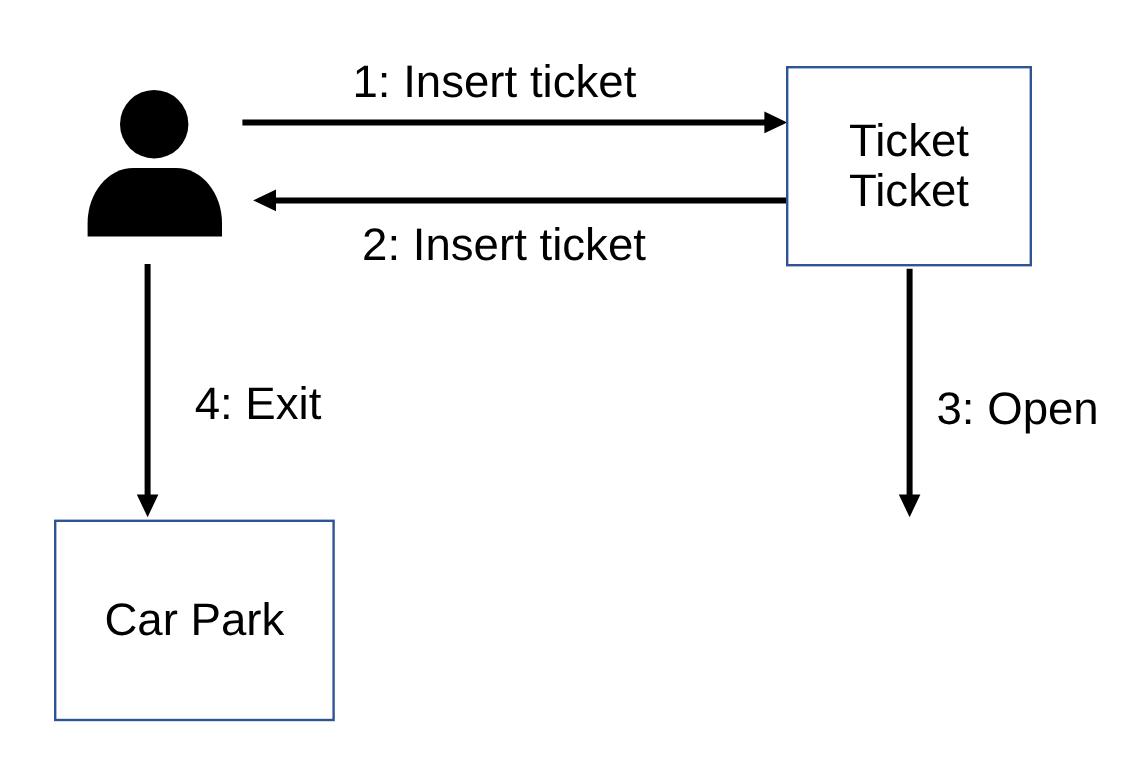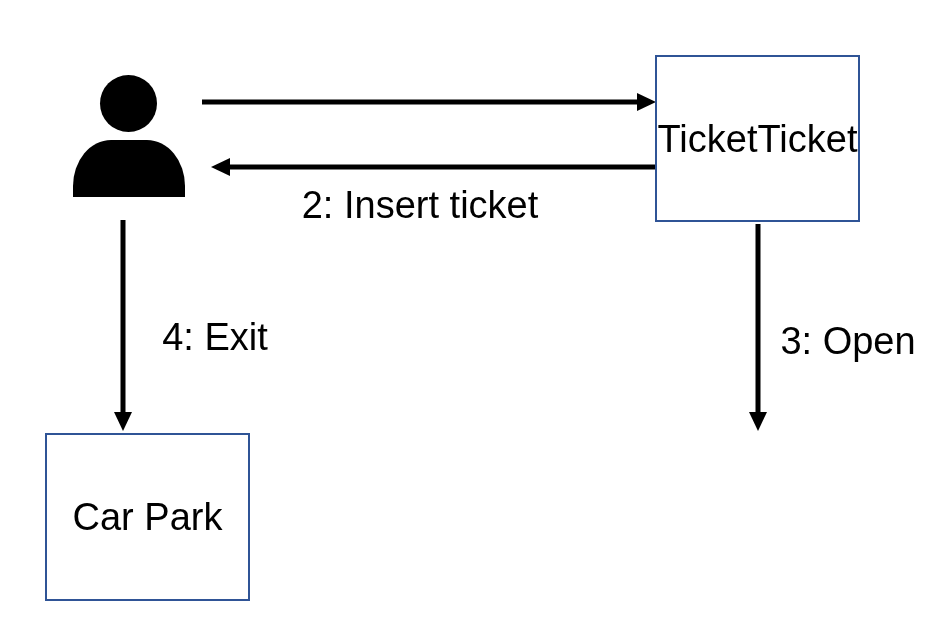--- a/index.html
+++ b/index.html
@@ -55,30 +55,30 @@
     width: 112px;
     height: 57px;
     background: var(--actor);
     border-radius: 38px 38px 0 0 / 46px 46px 0 0;
   }
   .node {
     position: absolute;
     border: 2px solid var(--box-border);
     background: var(--background);
     display: flex;
-    flex-direction: row;
+    flex-direction: column;
     align-items: center;
     justify-content: center;
     font-size: 38px;
     line-height: 42px;
     text-align: center;
     white-space: nowrap;
   }
   .box-ticket-machine { left: 655px; top: 55px;  width: 205px; height: 167px; }
-  .box-car-park       { left: 45px;  top: 433px; width: 205px; height: 168px; text-align: center; }
+  .box-car-park       { left: 45px;  top: 433px; width: 234px; height: 168px; text-align: center; }
   .box-gate           { left: 655px; top: 433px; width: 204px; height: 167px; }
   .msg {
     position: absolute;
     transform: translate(-50%, -50%);
     font-size: 38px;
     line-height: 42px;
     white-space: nowrap;
   }
   .msg-insert { left: 412px; top: 69px;  }
   .msg-output { left: 420px; top: 205px; }
@@ -117,17 +117,18 @@
   <div class="node box-ticket-machine">
     <div>Ticket</div>
     <div>Ticket</div>
   </div>
 
   <div class="node box-car-park">
     <div>Car Park</div>
   </div>
 
 
+  <div class="msg msg-insert">1: Insert ticket</div>
   <div class="msg msg-output">2: Insert ticket</div>
   <div class="msg msg-open">3: Open</div>
   <div class="msg msg-exit">4: Exit</div>
 
 </div>
 
 </body></html>

